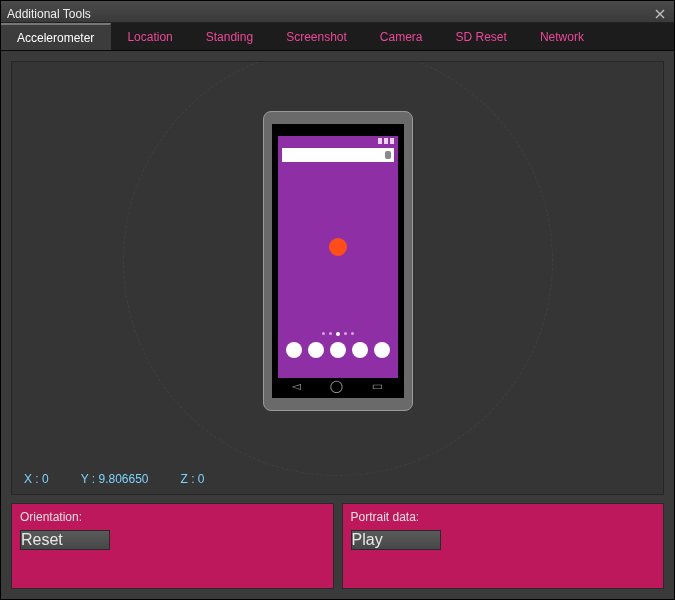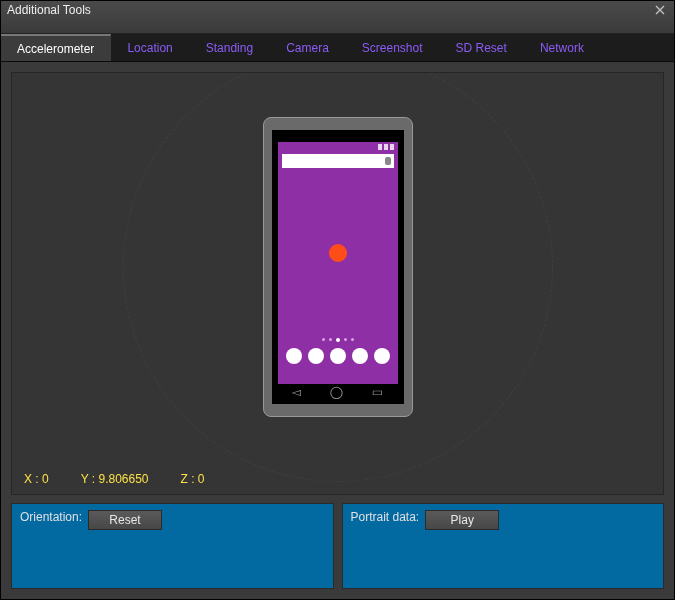--- a/index.html
+++ b/index.html
@@ -18,42 +18,42 @@
     background: #3a3a3a;
     border: 1px solid #000;
     display: flex;
     flex-direction: column;
   }
   .titlebar {
     height: 22px;
     background: linear-gradient(#4a4a4a, #3a3a3a);
     border-bottom: 1px solid #222;
     display: flex;
-    align-items: flex-end;
-    padding: 16px 6px;
+    align-items: flex-start;
+    padding: 6px 6px;
     color: #eee;
   }
   .titlebar .title { flex: 1; font-size: 12px; }
   .titlebar .close {
     width: 16px; height: 14px;
     display:flex;align-items:center;justify-content:center;
     color:#bbb; cursor:pointer;
     font-family: sans-serif;
   }
   .tabs {
     height: 28px;
     background: #1c1c1c;
     display: flex;
     align-items: stretch;
     border-bottom: 1px solid #0a0a0a;
   }
   .tab {
     padding: 0 16px;
     display:flex;align-items:center;
-    color:#8b5cf6;
+    color:#ec4899;
     font-size: 12px;
     cursor:pointer;
     border-right: 1px solid transparent;
   }
   .tab.active {
     background: #3c3c3c;
     border-top: 2px solid #777;
     color:#fff;
     justify-content:flex-end;
   }
@@ -70,21 +70,21 @@
     background: #353535;
     border: 1px solid #262626;
     position: relative;
     margin: 2px;
     overflow: hidden;
   }
   .xyz-readout {
     position: absolute;
     left: 12px;
     bottom: 8px;
-    color: #fde047;
+    color: #7dd3fc;
     font-size: 12px;
     display:flex;
     gap: 32px;
   }
   
   .phone {
     position: absolute;
     left: 50%; top: 46%;
     transform: translate(-50%, -50%);
     width: 150px; height: 300px;
@@ -150,24 +150,24 @@
   }
 
   .panels {
     display:flex;
     gap: 8px;
     margin: 6px 2px 2px 2px;
     height: 86px;
   }
   .panel {
     flex:1;
-    background: #0369a1;
+    background: #be185d;
     border: 1px solid #2a2a2a;
     padding: 6px 8px;
-    display:flex; flex-direction:row; gap:6px;
+    display:flex; flex-direction:column; gap:6px;
   }
   .panel-label { color:#e0e0e0; font-size:12px; }
   .dropdown {
     height: 20px;
     background: linear-gradient(#4c4c4c,#3d3d3d);
     border: 1px solid #2a2a2a;
     display:flex; align-items:center;
     color:#ddd;
     font-size:12px;
     padding-left: 6px;
@@ -179,27 +179,27 @@
     width:20px;
     border-left:1px solid #2a2a2a;
     display:flex;align-items:center;justify-content:center;
     color:#aaa;
   }
   .orient-icon {
     width:10px;height:14px;border:1px solid #ddd;margin-right:6px;
     border-radius:1px;
   }
   .btn {
-    width: 74px;
+    width: 90px;
     height: 20px;
     background: linear-gradient(#5a5a5a,#474747);
     border:1px solid #2a2a2a;
     color:#e8e8e8;
-    font-size:12px;
-    display:flex;align-items:center;justify-content:center;
+    font-size:16px;
+    display:flex;align-items:center;justify-content:flex-start;
     cursor:pointer;
   }
   
   .ring {
     position:absolute; left:50%; top:46%;
     width: 430px; height: 430px;
     border: 1px dashed rgba(255,255,255,0.05);
     border-radius: 50%;
     transform: translate(-50%,-50%);
     pointer-events:none;
@@ -223,24 +223,24 @@
     <div class="tab active">
         <span>Accelerometer</span>
       </div>
     <div class="tab">
         <span>Location</span>
       </div>
     <div class="tab">
         <span>Standing</span>
       </div>
     <div class="tab">
+        <span>Screenshot</span>
+      </div>
+    <div class="tab">
         <span>Camera</span>
-      </div>
-    <div class="tab">
-        <span>Screenshot</span>
       </div>
     <div class="tab">
         <span>SD Reset</span>
       </div>
     <div class="tab">
         <span>Network</span>
       </div>
   </div>
 
   <div class="content">

